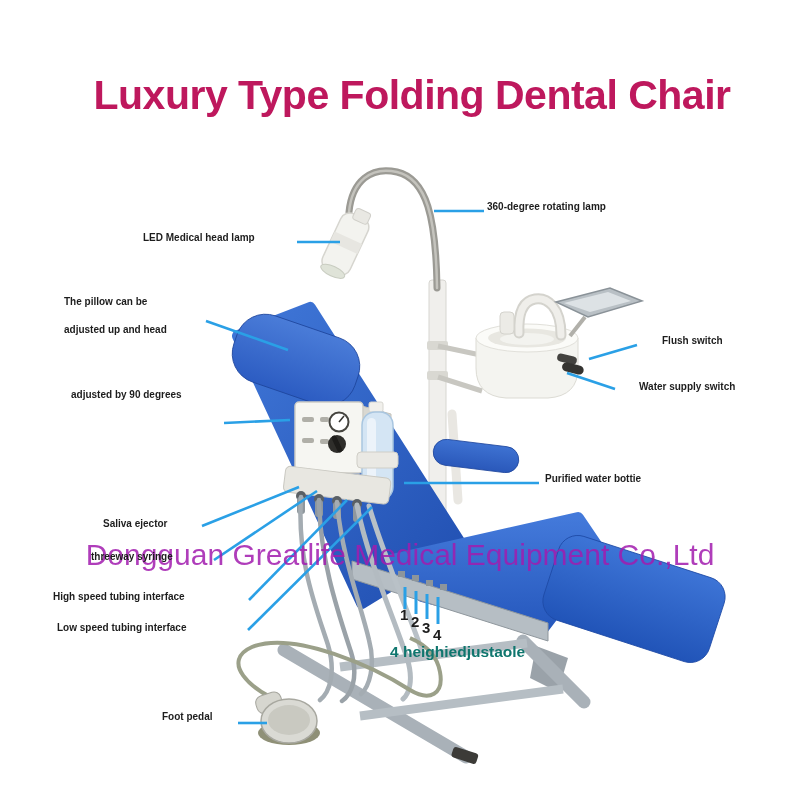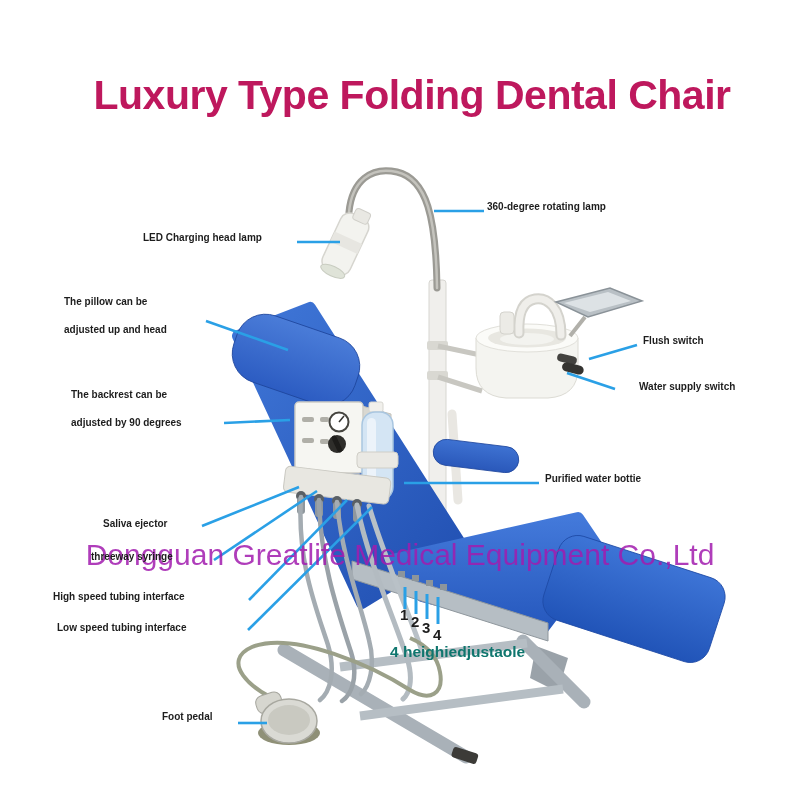--- a/index.html
+++ b/index.html
@@ -180,32 +180,31 @@
       <line x1="427" y1="594" x2="427" y2="619" stroke-width="3"></line>
       <line x1="438" y1="597" x2="438" y2="624" stroke-width="3"></line>
     </g>
   </svg>
 
   <div class="watermark">Dongguan Greatlife Medical Equipment Co.,Ltd</div>
 
   <div class="page-title">Luxury Type Folding Dental Chair</div>
 
   <div class="lbl" style="left:487px;top:201px">360-degree rotating lamp</div>
-  <div class="lbl" style="left:143px;top:232px">LED Charging head lamp</div>
+  <div class="lbl" style="left:143px;top:232px">LED Medical head lamp</div>
 
   <div class="lbl multi" style="left:64px;top:288px">
     <div>The pillow can be</div>
     <div>adjusted up and head</div>
   </div>
 
-  <div class="lbl" style="left:643px;top:335px">Flush switch</div>
+  <div class="lbl" style="left:662px;top:335px">Flush switch</div>
   <div class="lbl" style="left:639px;top:381px">Water supply switch</div>
 
   <div class="lbl multi" style="left:71px;top:381px">
-    <div>The backrest can be</div>
     <div>adjusted by 90 degrees</div>
   </div>
 
   <div class="lbl" style="left:545px;top:473px">Purified water bottie</div>
   <div class="lbl" style="left:103px;top:518px">Saliva ejector</div>
   <div class="lbl" style="left:91px;top:551px">threeway syringe</div>
   <div class="lbl" style="left:57px;top:622px">Low speed tubing interface</div>
   <div class="lbl" style="left:53px;top:591px">High speed tubing interface</div>
 
   <span class="num" style="left:400px;top:606px">1</span>

